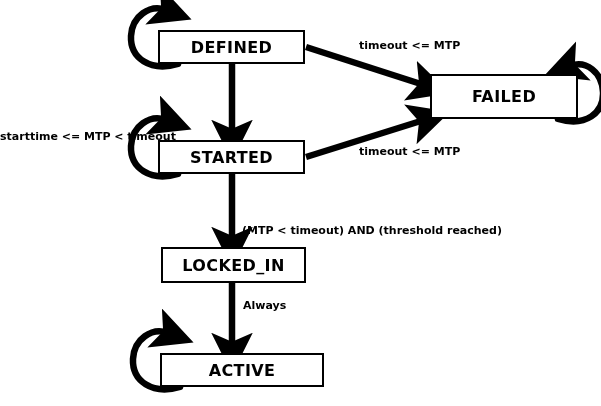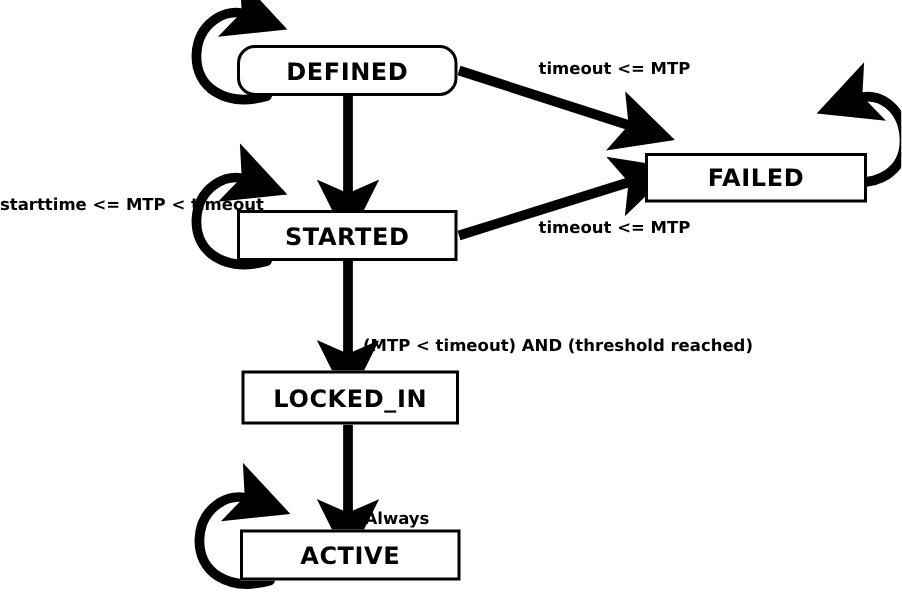--- a/index.html
+++ b/index.html
@@ -78,43 +78,43 @@
 
     <g>
       <line x1="232" y1="283" x2="232" y2="347" stroke="#000000" stroke-width="6.5" marker-end="url(#ah)"></line>
     </g>
 
     <g>
       <path d="M 180,387 C 152,395 132,381 133,359 C 134,339 152,327 168,333" fill="none" stroke="#000000" stroke-width="6.5" stroke-linecap="round" marker-end="url(#ah)"></path>
     </g>
   </svg>
 
-  <div class="node" style="left:158px;top:30px;width:147px;height:34px;border-radius:12px;">
+  <div class="node" style="left:158px;top:30px;width:147px;height:34px;">
     <span class="lbl">DEFINED</span>
   </div>
 
   <div class="node" style="left:158px;top:140px;width:147px;height:34px;text-align:center;">
     <span class="lbl">STARTED</span>
   </div>
 
-  <div class="node" style="left:430px;top:102px;width:148px;height:33px;">
+  <div class="node" style="left:430px;top:74px;width:148px;height:45px;">
     <span class="lbl">FAILED</span>
   </div>
 
   <div class="node" style="left:161px;top:247px;width:145px;height:36px;">
     <span class="lbl">LOCKED_IN</span>
   </div>
 
-  <div class="node" style="left:160px;top:353px;width:147px;height:34px;">
+  <div class="node" style="left:160px;top:353px;width:164px;height:34px;">
     <span class="lbl">ACTIVE</span>
   </div>
 
   <div class="elabel" style="left:0px;top:85px;margin-top:45px;">starttime &lt;= MTP &lt; timeout</div>
 
   <div class="elabel" style="left:359px;top:39px;">timeout &lt;= MTP</div>
 
   <div class="elabel" style="left:359px;top:145px;">timeout &lt;= MTP</div>
 
   <div class="elabel" style="left:242px;top:192px;margin-top:32px;">(MTP &lt; timeout) AND (threshold reached)</div>
 
-  <div class="elabel" style="left:243px;top:299px;margin-top:40px;">Always</div>
+  <div class="elabel" style="left:243px;top:299px;">Always</div>
 
 </div>
 
 </body></html>

